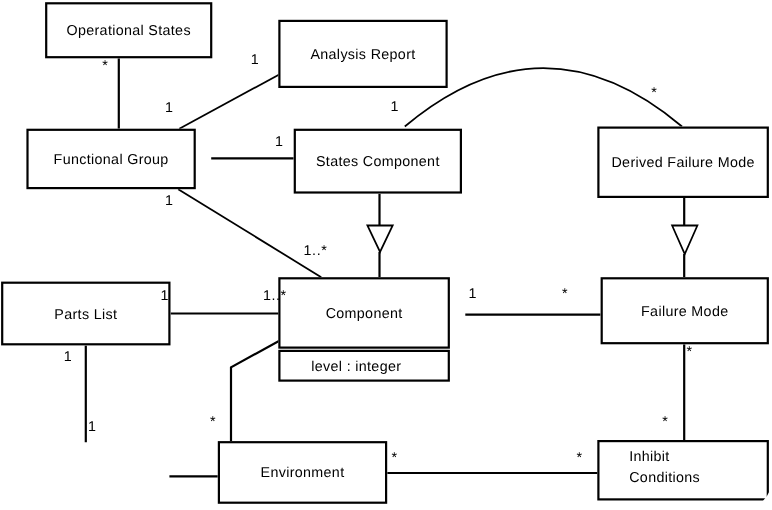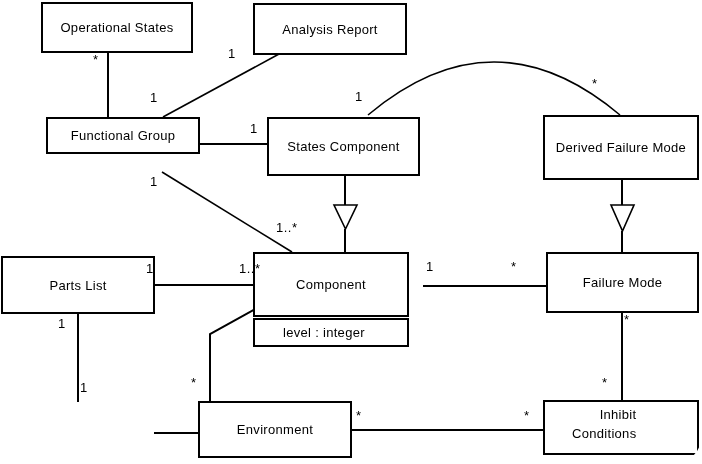--- a/index.html
+++ b/index.html
@@ -34,21 +34,21 @@
     font-size:13px;
     letter-spacing:0.3px;
   }
   .compartment.attr{
     justify-content:flex-start;
     padding-left:28px;
     margin-top:1px;
   }
   .node.align-top-left{
     align-items:flex-start;justify-content:flex-start;
-    text-align:right;
+    text-align:left;
     padding:3px 0 0 27px;
     white-space:pre-line;
     line-height:19px;
   }
   .mult{
     position:absolute;
     font-size:13px;
     line-height:13px;
     letter-spacing:0.5px;
     white-space:nowrap;
@@ -81,25 +81,25 @@
     <line x1="154" y1="433" x2="198" y2="433" stroke-width="2"></line>
     <polyline points="210,401 210,334 268,302" stroke-width="2"></polyline>
     <line x1="352" y1="430" x2="544" y2="430" stroke-width="2"></line>
     <line x1="622" y1="313" x2="622" y2="400" stroke-width="2"></line>
   </svg>
 
   <div class="node" style="left:41px;top:2px;width:152px;height:51px">
     <span>Operational States</span>
   </div>
 
-  <div class="node" style="left:253px;top:3px;width:154px;height:52px">
+  <div class="node" style="left:253px;top:18px;width:154px;height:62px">
     <span>Analysis Report</span>
   </div>
 
-  <div class="node" style="left:46px;top:117px;width:154px;height:37px">
+  <div class="node" style="left:24px;top:117px;width:154px;height:55px">
     <span>Functional Group</span>
   </div>
 
   <div class="node" style="left:267px;top:117px;width:153px;height:59px">
     <span>States Component</span>
   </div>
 
   <div class="node" style="left:1px;top:256px;width:154px;height:58px">
     <span>Parts List</span>
   </div>

